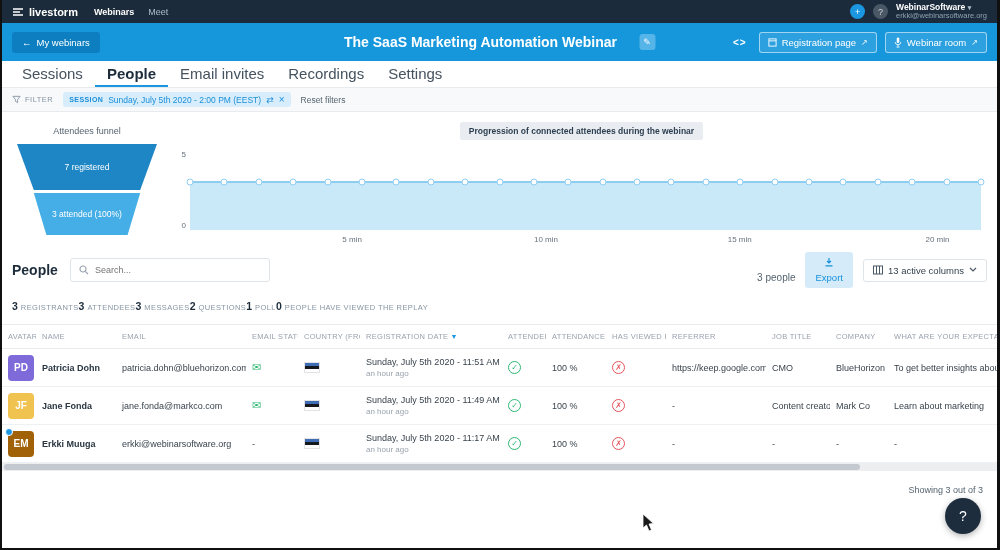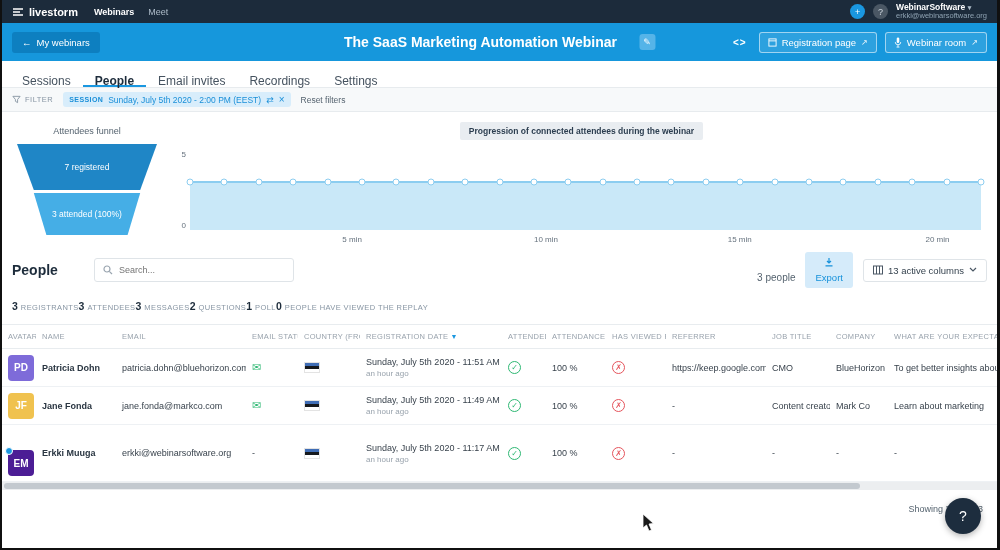--- a/index.html
+++ b/index.html
@@ -33,21 +33,21 @@
   .edit-btn { width:16px; height:16px; background:#55b4e8; border-radius:3px; color:#fff; font-size:9px;
               display:flex; align-items:center; justify-content:center; cursor:pointer; }
   .header-actions { margin-left:auto; display:flex; align-items:center; gap:8px; }
   .code-icon { color:#fff; font-size:10px; font-weight:bold; letter-spacing:1px; cursor:pointer; padding:0 4px; }
   .hbtn { background:rgba(255,255,255,0.10); border:1px solid rgba(255,255,255,0.55); border-radius:3px; color:#fff;
           font-size:9.5px; padding:4px 8px; display:flex; align-items:center; gap:5px; cursor:pointer; font-family:inherit; }
   .hbtn .ext { font-size:8px; opacity:.9; }
 
   
   .tabs { height:27px; background:#fff; border-bottom:1px solid #e7ebee; display:flex; padding:0 8px; }
-  .tab { padding:8px 12px; line-height:25px; font-size:12px; color:#45525f; cursor:pointer; border-bottom:2px solid transparent; }
+  .tab { padding:0 12px; line-height:25px; font-size:15px; color:#45525f; cursor:pointer; border-bottom:2px solid transparent; }
   .tab.active { color:#1d2c3b; font-weight:bold; border-bottom-color:#1a97e0; }
 
   
   .filterbar { height:24px; background:#f7f9fa; border-bottom:1px solid #e7ebee; display:flex; align-items:center;
                padding:0 10px; gap:10px; }
   .filter-toggle { display:flex; align-items:center; gap:4px; font-size:7.5px; color:#8795a3; letter-spacing:.5px; cursor:pointer; }
   .chip { background:#d8edfb; border-radius:3px; padding:2px 6px; display:flex; align-items:center; gap:5px; cursor:pointer; }
   .chip-type { font-size:7px; font-weight:bold; color:#1a8fd8; letter-spacing:.4px; }
   .chip-value { font-size:8.5px; color:#1a8fd8; }
   .chip-shuffle { font-size:9px; color:#1a8fd8; cursor:pointer; }
@@ -72,21 +72,21 @@
   .cline { position:absolute; left:0; right:0; height:2px; margin-top:-1px; }
   .dot { position:absolute; width:7px; height:7px; background:#fff; border:1.5px solid #8ccdf0; border-radius:50%;
          transform:translate(-50%,-50%); }
   .xticks { position:absolute; left:0; right:0; top:100%; height:14px; }
   .xtick { position:absolute; top:5px; transform:translateX(-50%); font-size:8px; color:#66727e; white-space:nowrap; }
 
   
   .people-head { display:flex; align-items:center; padding:12px 10px 8px; gap:12px; }
   .people-title { font-size:14px; font-weight:bold; color:#1d2c3b; }
   .searchbox { width:200px; height:24px; border:1px solid #dfe4e8; border-radius:3px; display:flex; align-items:center;
-               padding:0 8px; gap:6px; background:#fff;margin-left:24px; }
+               padding:0 8px; gap:6px; background:#fff; }
   .searchbox input { border:none; outline:none; flex:1; font-size:9px; font-family:inherit; color:#45525f; background:transparent; }
   .people-right { margin-left:auto; display:flex; align-items:center; gap:10px; }
   .count { font-size:10px; color:#55636f;margin-top:14px; }
   .export-btn { background:#d5ebfa; color:#1691da; border:none; border-radius:3px; font-size:9.5px; padding:5px 10px;
                 display:flex; align-items:center; gap:5px; cursor:pointer; font-family:inherit;flex-direction:column; }
   .columns-btn { background:#fff; color:#36434f; border:1px solid #dfe4e8; border-radius:3px; font-size:9.5px;
                  padding:5px 9px; display:flex; align-items:center; gap:5px; cursor:pointer; font-family:inherit; }
 
   
   .stats-row { display:flex; padding:0 10px 10px; align-items:baseline; }
@@ -363,21 +363,21 @@
             <td><span class="okic">✓</span></td>
             <td>100 %</td>
             <td><span class="noic">✗</span></td>
             <td>-</td>
             <td>Content creator</td>
             <td>Mark Co</td>
             <td>Learn about marketing</td>
           </tr>
           <tr>
             <td>
-              <span class="avatar" style="background: #4c1d95; margin-top: 20px;">EM<i class="badge"></i></span>
+              <span class="avatar" style="background: #a16207;">EM<i class="badge"></i></span>
             </td>
             <td class="namecell">Erkki Muuga</td>
             <td>erkki@webinarsoftware.org</td>
             <td>-</td>
             <td><span class="flag"><i class="s1"></i><i class="s2"></i><i class="s3"></i></span></td>
             <td>
               <div class="datemain">Sunday, July 5th 2020 - 11:17 AM (EEST)</div>
               <div class="daterel">an hour ago</div>
             </td>
             <td><span class="okic">✓</span></td>

